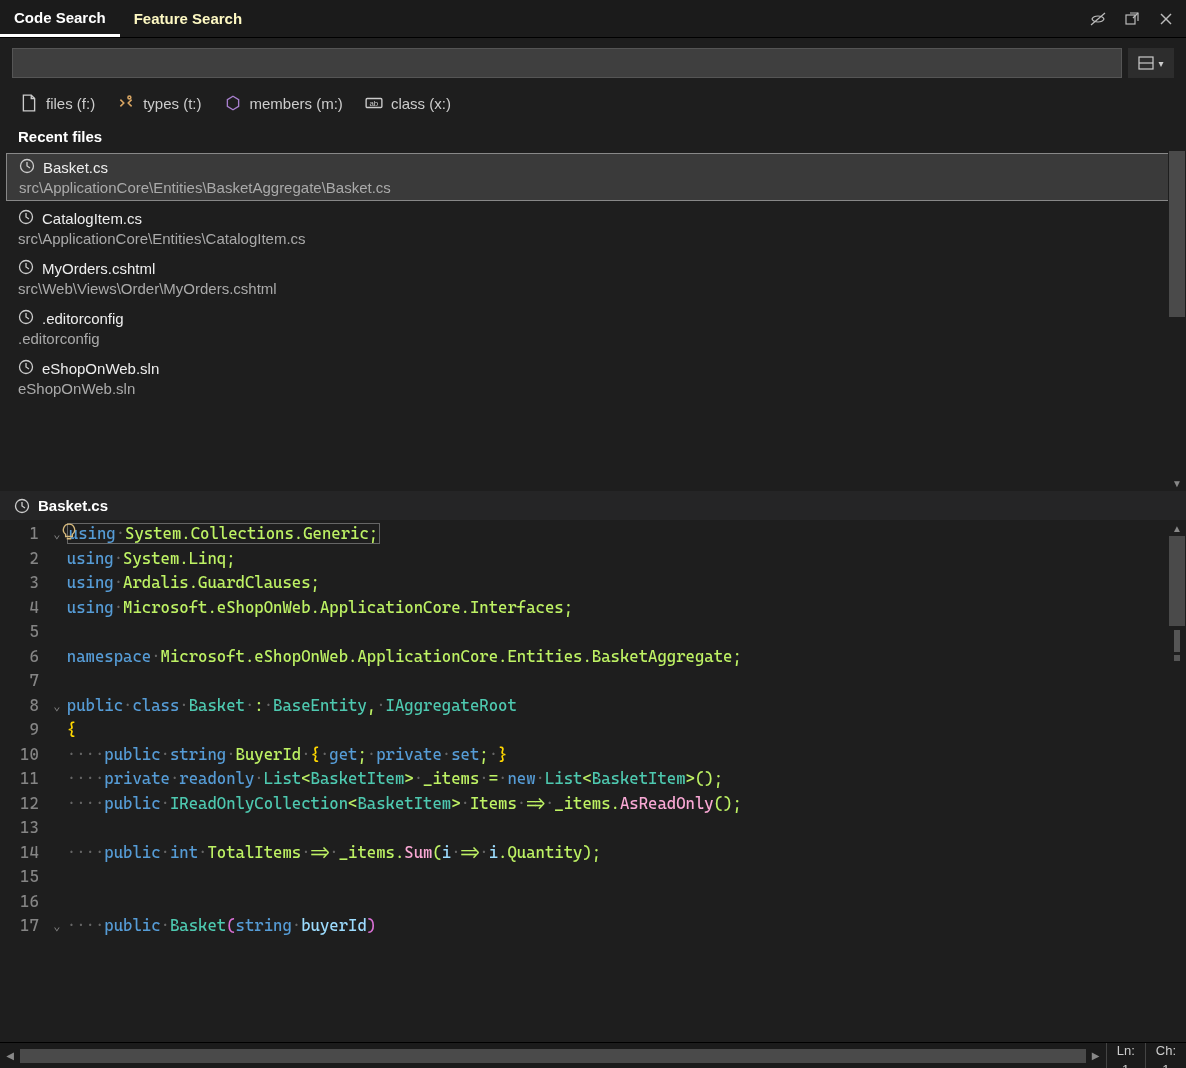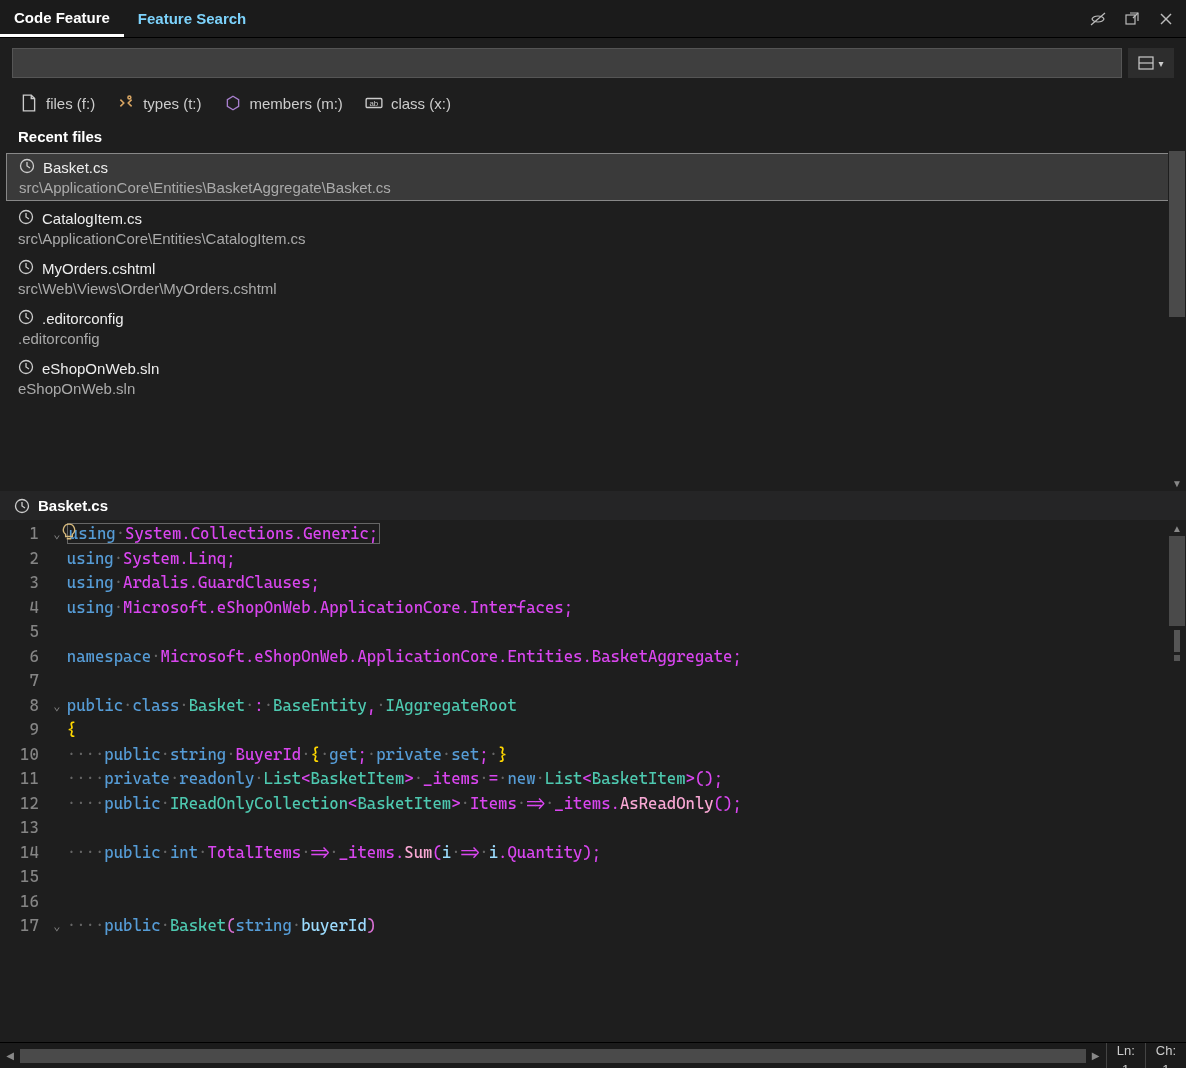--- a/index.html
+++ b/index.html
@@ -11,21 +11,21 @@
   overflow:hidden;
   font-size:15px;
   display:flex; flex-direction:column;
 }
 .tabs {
   display:flex; align-items:center; height:38px;
   background:#1b1b1b;
   border-bottom:1px solid #000;
 }
 .tabs .tab {
-  padding:8px 14px; color:#7dd3fc; cursor:pointer; font-weight:600;
+  padding:8px 14px; color:#fef9c3; cursor:pointer; font-weight:600;
 }
 .tabs .tab.active { color:#fff; border-bottom:3px solid #fff; }
 .tabs .spacer { flex:1; }
 .tabs .icon-btn { width:28px; height:28px; display:flex; align-items:center; justify-content:center; color:#bbb; cursor:pointer; margin-right:6px;}
 .tabs .icon-btn svg{width:16px;height:16px;}
 
 .searchbar-row {
   display:flex; align-items:center; padding:10px 12px 6px 12px;
 }
 .searchbar {
@@ -114,21 +114,21 @@
   padding-top:2px;
 }
 .line-box{border:1px solid #666; display:inline; padding:0 1px;}
 .hint-icon{
   position:absolute; left:60px; top:3px; width:18px; height:18px;
   color:#d7ba7d;
 }
 .k{color:#569cd6;}
 .t{color:#4ec9b0;}
 .p{color:#ffd700;}
-.s{color:#d946ef;}
+.s{color:#bef264;}
 .m{color:#f9a8d4;}
 .n{color:#9cdcfe;}
 .pb{color:#da70d6;}
 .dots{color:#666;}
 
 .editor-scroll-v{
   position:absolute; right:0; top:0; width:18px; height:100%;
   background:#1e1e1e;
 }
 .editor-scroll-v .arrow{position:absolute;right:1px;width:16px;height:16px;display:flex;align-items:center;justify-content:center;color:#888;font-size:10px;}
@@ -143,21 +143,21 @@
 }
 .statusbar .hs-track{flex:1; height:18px;display:flex;align-items:center;padding:0 2px;}
 .statusbar .hs-arrow{width:16px;text-align:center;color:#888;font-size:10px;}
 .statusbar .hs-thumb{height:14px;background:#4a4a4a;flex:1;margin:0 2px;}
 .statusbar .cell{padding:0 10px;border-left:1px solid #444;height:100%;display:flex;align-items:center;gap:4px;flex-direction:column;}
 </style>
 </head>
 <body>
 
 <div class="tabs">
-  <div class="tab active">Code Feature</div>
+  <div class="tab active">Code Search</div>
   <div class="tab">Feature Search</div>
   <div class="spacer"></div>
   <div class="icon-btn">
     <svg viewBox="0 0 16 16" stroke="currentColor" fill="none" stroke-width="1.2">
         <path d="M2 8c2-4 10-4 12 0-2 4-10 4-12 0z"></path>
         <line x1="1" y1="14" x2="15" y2="2"></line>
       </svg>
   </div>
   <div class="icon-btn">
     <svg viewBox="0 0 16 16" stroke="currentColor" fill="none" stroke-width="1.2">

